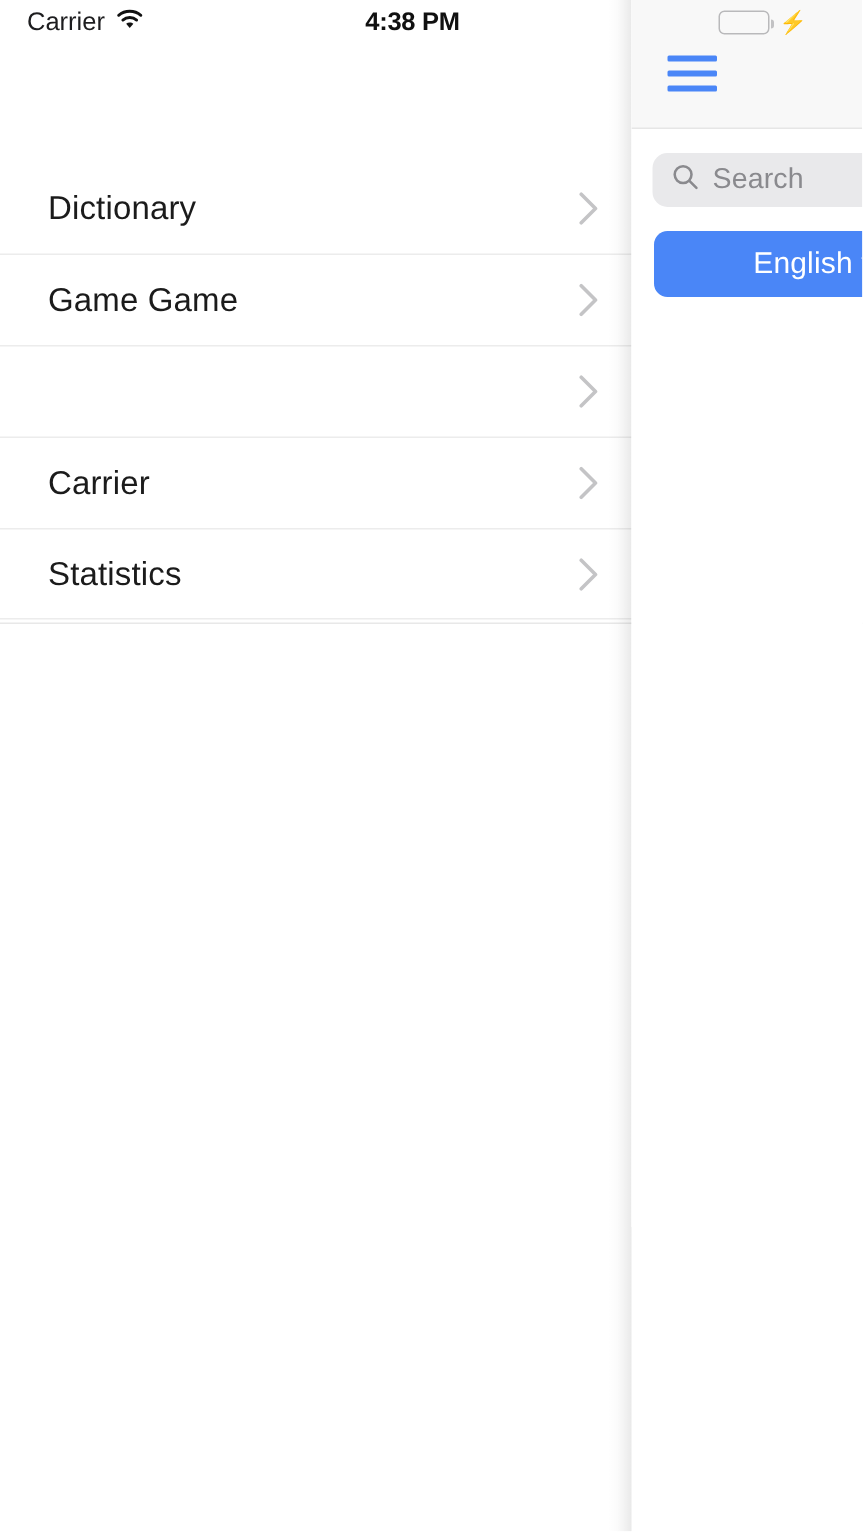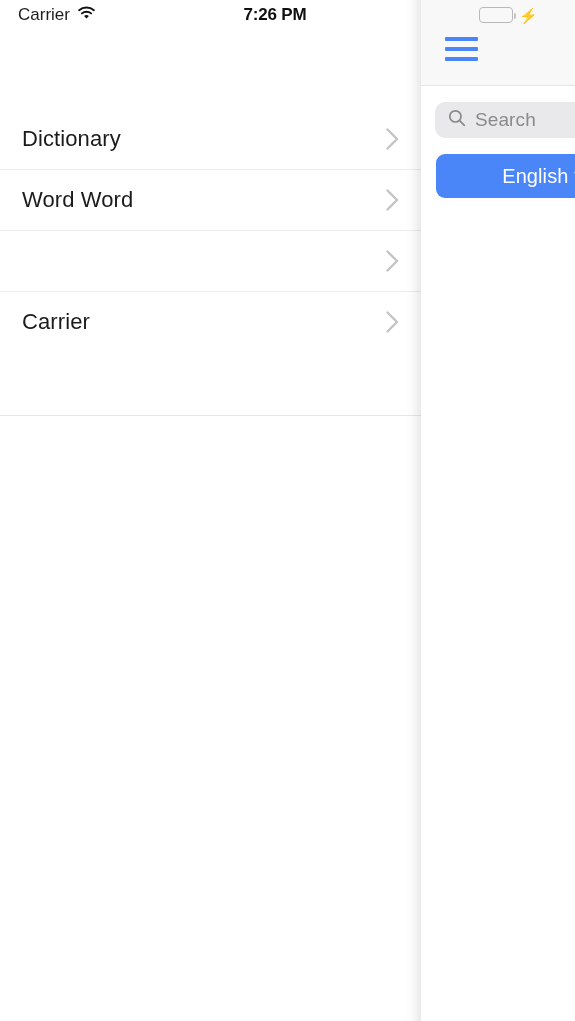--- a/index.html
+++ b/index.html
@@ -120,21 +120,21 @@
     position: absolute;
     left: 0;
     right: 0;
     height: 1px;
     background: #ececec;
   }
   .menu-row + .menu-row::before { top: 0; }
   .menu-row.last::after { bottom: 0; }
 
   .menu-label {
-    margin-left: 22px;
+    margin-left: 32px;
     font-size: 22px;
     color: #1b1b1b;
     letter-spacing: 0.1px;
   }
   .menu-chevron {
     position: absolute;
     right: 22px;
     top: 50%;
     transform: translateY(-50%);
     width: 13px;
@@ -267,21 +267,21 @@
     <div class="menu-row">
       <span class="menu-label">Dictionary</span>
       <span class="menu-chevron">
         <svg width="13" height="22" viewBox="0 0 13 22" fill="none" xmlns="http://www.w3.org/2000/svg">
           <path d="M1.5 1.5L11 11L1.5 20.5" stroke="#c4c4c6" stroke-width="2.4" stroke-linecap="round" stroke-linejoin="round"></path>
         </svg>
       </span>
     </div>
 
     <div class="menu-row">
-      <span class="menu-label">Word Word</span>
+      <span class="menu-label">Game Game</span>
       <span class="menu-chevron">
         <svg width="13" height="22" viewBox="0 0 13 22" fill="none" xmlns="http://www.w3.org/2000/svg">
           <path d="M1.5 1.5L11 11L1.5 20.5" stroke="#c4c4c6" stroke-width="2.4" stroke-linecap="round" stroke-linejoin="round"></path>
         </svg>
       </span>
     </div>
 
     <div class="menu-row">
       <span class="menu-chevron">
         <svg width="13" height="22" viewBox="0 0 13 22" fill="none" xmlns="http://www.w3.org/2000/svg">
@@ -292,20 +292,28 @@
 
     <div class="menu-row">
       <span class="menu-label">Carrier</span>
       <span class="menu-chevron">
         <svg width="13" height="22" viewBox="0 0 13 22" fill="none" xmlns="http://www.w3.org/2000/svg">
           <path d="M1.5 1.5L11 11L1.5 20.5" stroke="#c4c4c6" stroke-width="2.4" stroke-linecap="round" stroke-linejoin="round"></path>
         </svg>
       </span>
     </div>
 
+    <div class="menu-row last">
+      <span class="menu-label">Statistics</span>
+      <span class="menu-chevron">
+        <svg width="13" height="22" viewBox="0 0 13 22" fill="none" xmlns="http://www.w3.org/2000/svg">
+          <path d="M1.5 1.5L11 11L1.5 20.5" stroke="#c4c4c6" stroke-width="2.4" stroke-linecap="round" stroke-linejoin="round"></path>
+        </svg>
+      </span>
+    </div>
 
   </div>
 
   <div id="list-bottom-rule"></div>
 
   <div id="drawer-shadow"></div>
 
   <div id="drawer">
 
     <div id="drawer-navbar">
@@ -342,21 +350,21 @@
       <span>
         <svg width="19" height="14" viewBox="0 0 19 14" fill="none" xmlns="http://www.w3.org/2000/svg">
           <path d="M9.5 12.6L7.1 9.9C8.4 8.8 10.6 8.8 11.9 9.9L9.5 12.6Z" fill="#111"></path>
           <path d="M4.9 7.4C7.5 5.1 11.5 5.1 14.1 7.4" stroke="#111" stroke-width="1.9" stroke-linecap="round" fill="none"></path>
           <path d="M2.1 4.2C6.3 0.6 12.7 0.6 16.9 4.2" stroke="#111" stroke-width="1.9" stroke-linecap="round" fill="none"></path>
         </svg>
       </span>
     </div>
 
     <div class="sb-center">
-      <span class="sb-time">7:26 PM</span>
+      <span class="sb-time">4:38 PM</span>
     </div>
 
     <div class="sb-right">
       <span class="battery">
         <span class="battery-fill"></span>
         <span class="battery-cap"></span>
       </span>
       <span class="bolt">⚡</span>
     </div>
   </div>

